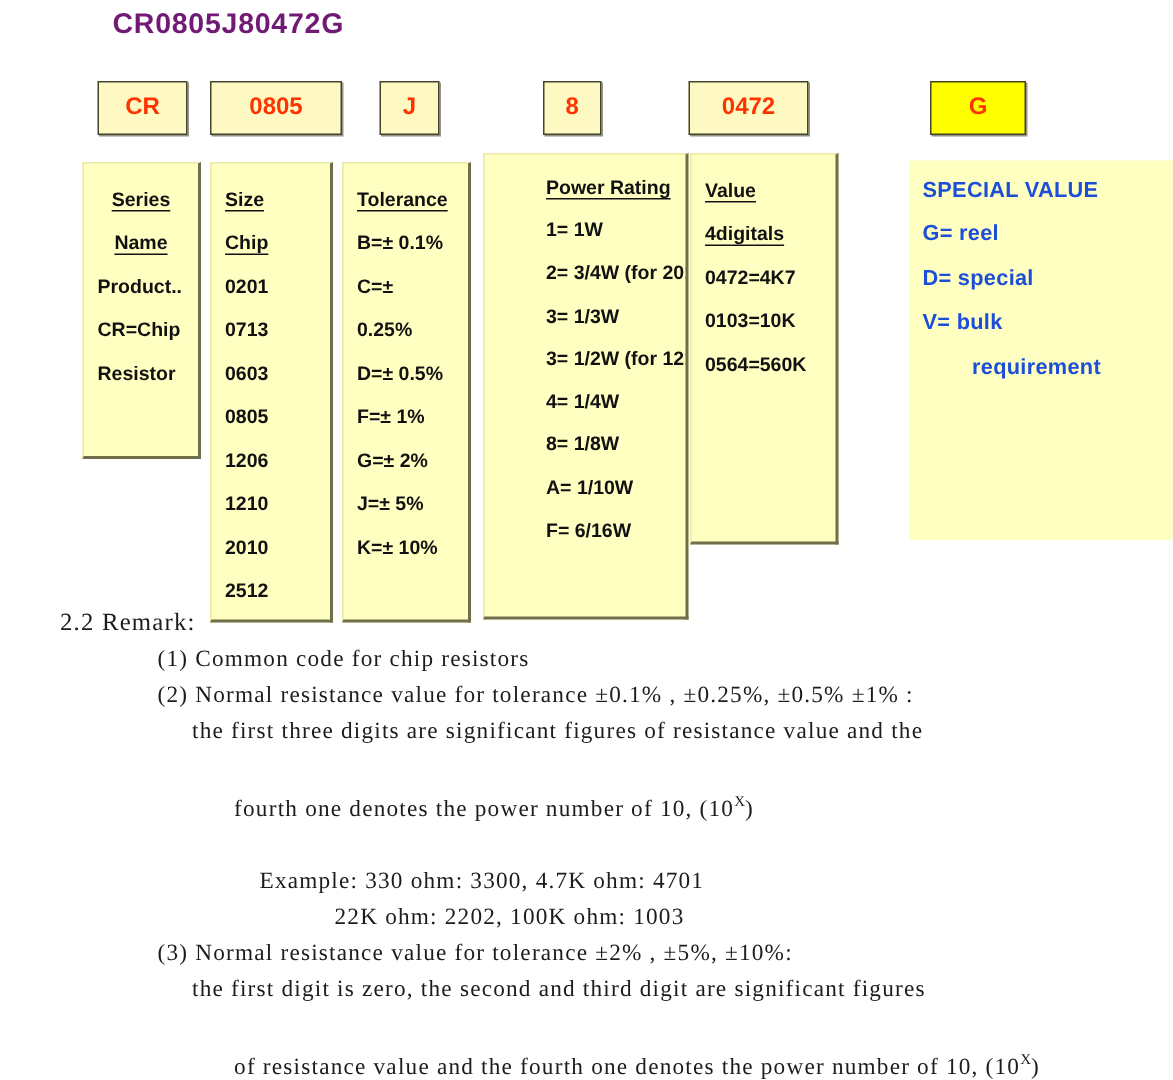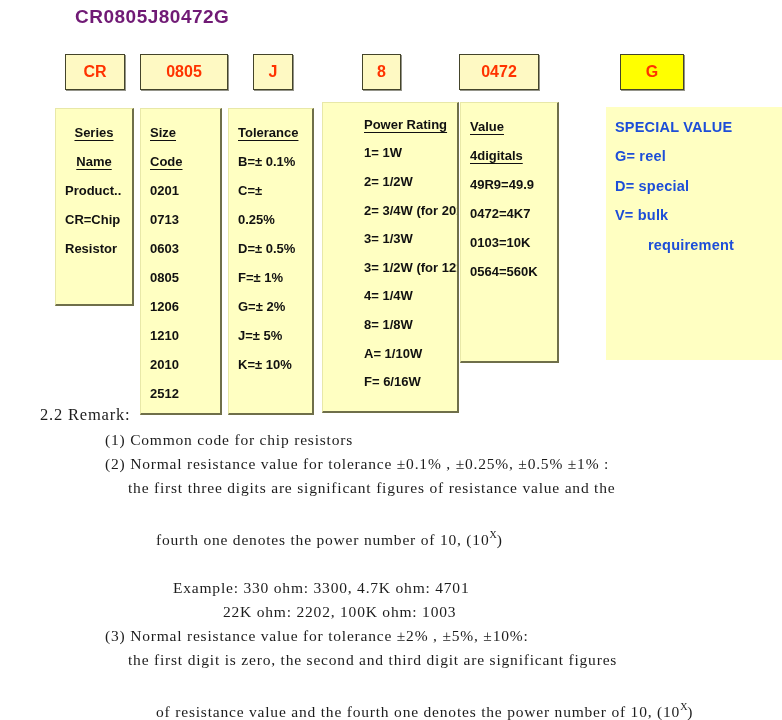--- a/index.html
+++ b/index.html
@@ -77,21 +77,21 @@
     <div class="line">Product..</div>
     <div class="line">CR=Chip</div>
     <div class="line">Resistor</div>
   </div>
 
   <div class="col pad-top" style="left:140px;top:108px;width:79px;height:295px;">
     <div class="line">
         <span class="u">Size</span>
       </div>
     <div class="line">
-        <span class="u">Code</span>
+        <span class="u">Chip</span>
       </div>
     <div class="line">0201</div>
     <div class="line">0713</div>
     <div class="line">0603</div>
     <div class="line">0805</div>
     <div class="line">1206</div>
     <div class="line">1210</div>
     <div class="line">2010</div>
     <div class="line">2512</div>
   </div>
@@ -108,38 +108,36 @@
     <div class="line">G=± 2%</div>
     <div class="line">J=± 5%</div>
     <div class="line">K=± 10%</div>
   </div>
 
   <div class="col col-power" style="left:322px;top:102px;width:134px;height:301px;padding-top:7px;">
     <div class="line">
         <span class="u">Power Rating</span>
       </div>
     <div class="line">1= 1W</div>
-    <div class="line">2= 1/2W</div>
     <div class="line">2= 3/4W (for 2010)</div>
     <div class="line">3= 1/3W</div>
     <div class="line">3= 1/2W (for 1210)</div>
     <div class="line">4= 1/4W</div>
     <div class="line">8= 1/8W</div>
     <div class="line">A= 1/10W</div>
     <div class="line">F= 6/16W</div>
   </div>
 
   <div class="col pad-top" style="left:460px;top:102px;width:96px;height:249px;">
     <div class="line">
         <span class="u">Value</span>
       </div>
     <div class="line">
         <span class="u">4digitals</span>
       </div>
-    <div class="line">49R9=49.9</div>
     <div class="line">0472=4K7</div>
     <div class="line">0103=10K</div>
     <div class="line">0564=560K</div>
   </div>
 
   <div class="col col-special" style="left:562px;top:107px;width:190px;height:248px;padding-top:5px;">
     <div class="line">SPECIAL VALUE</div>
     <div class="line">G= reel</div>
     <div class="line">D= special</div>
     <div class="line">V= bulk</div>

